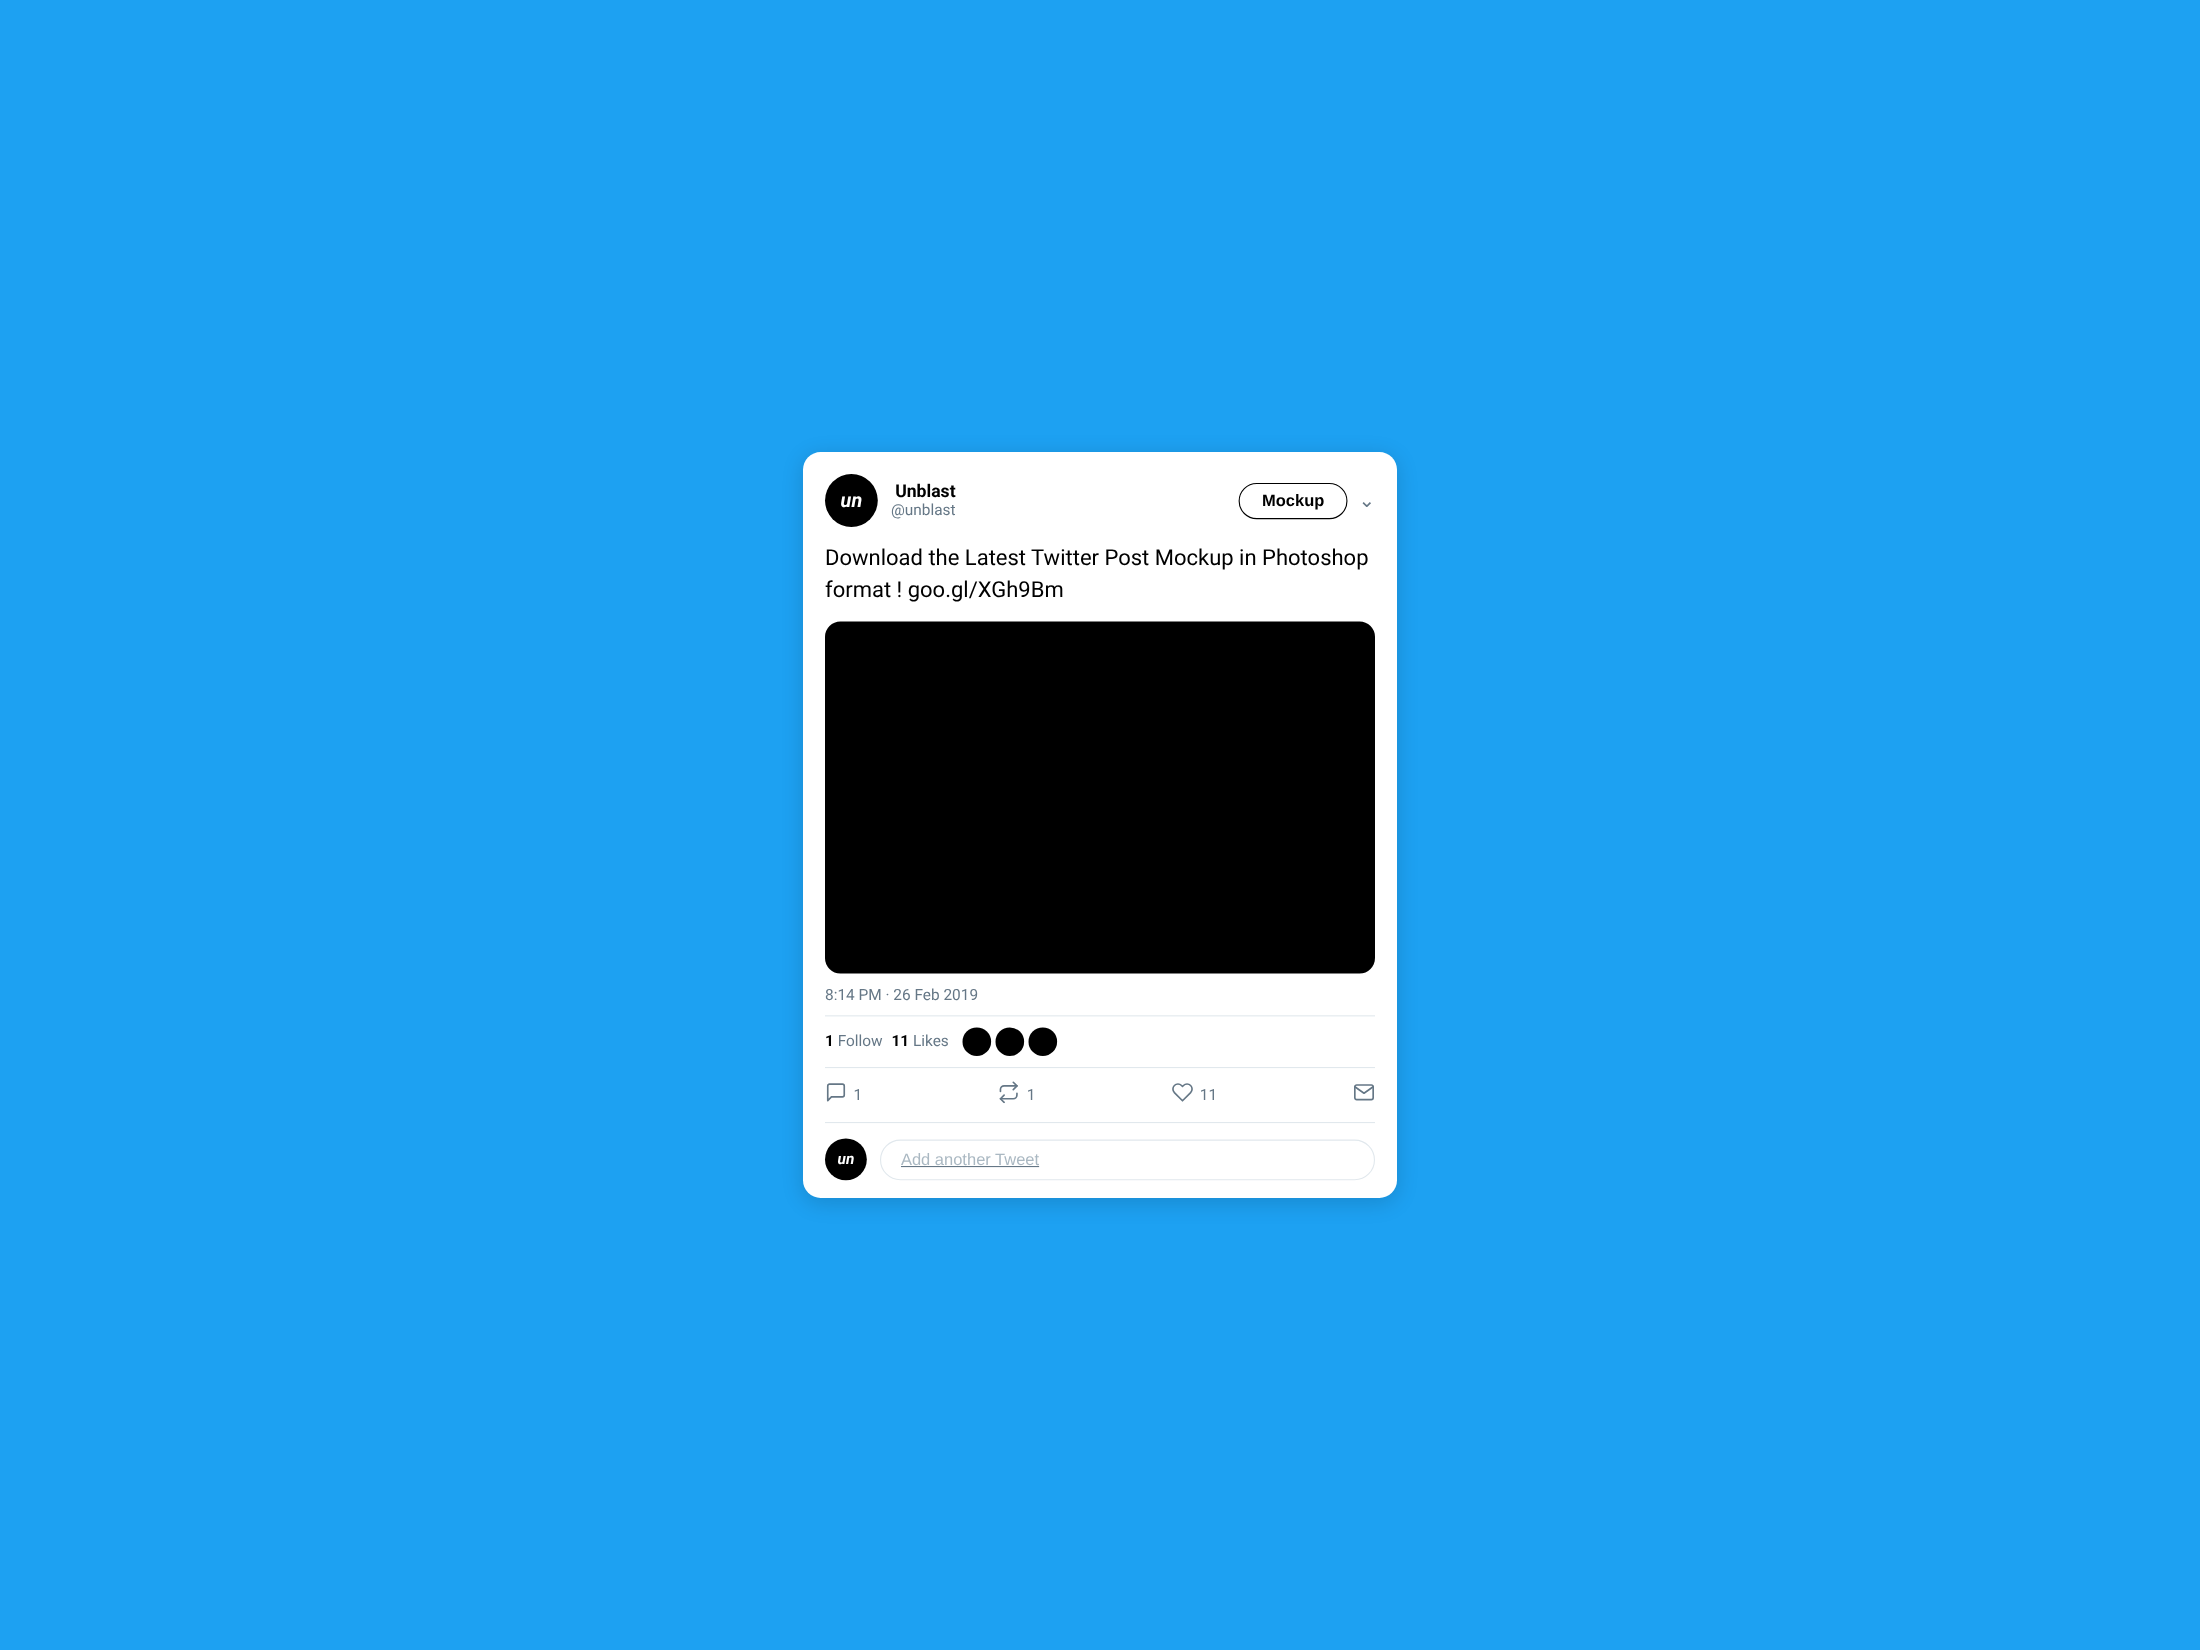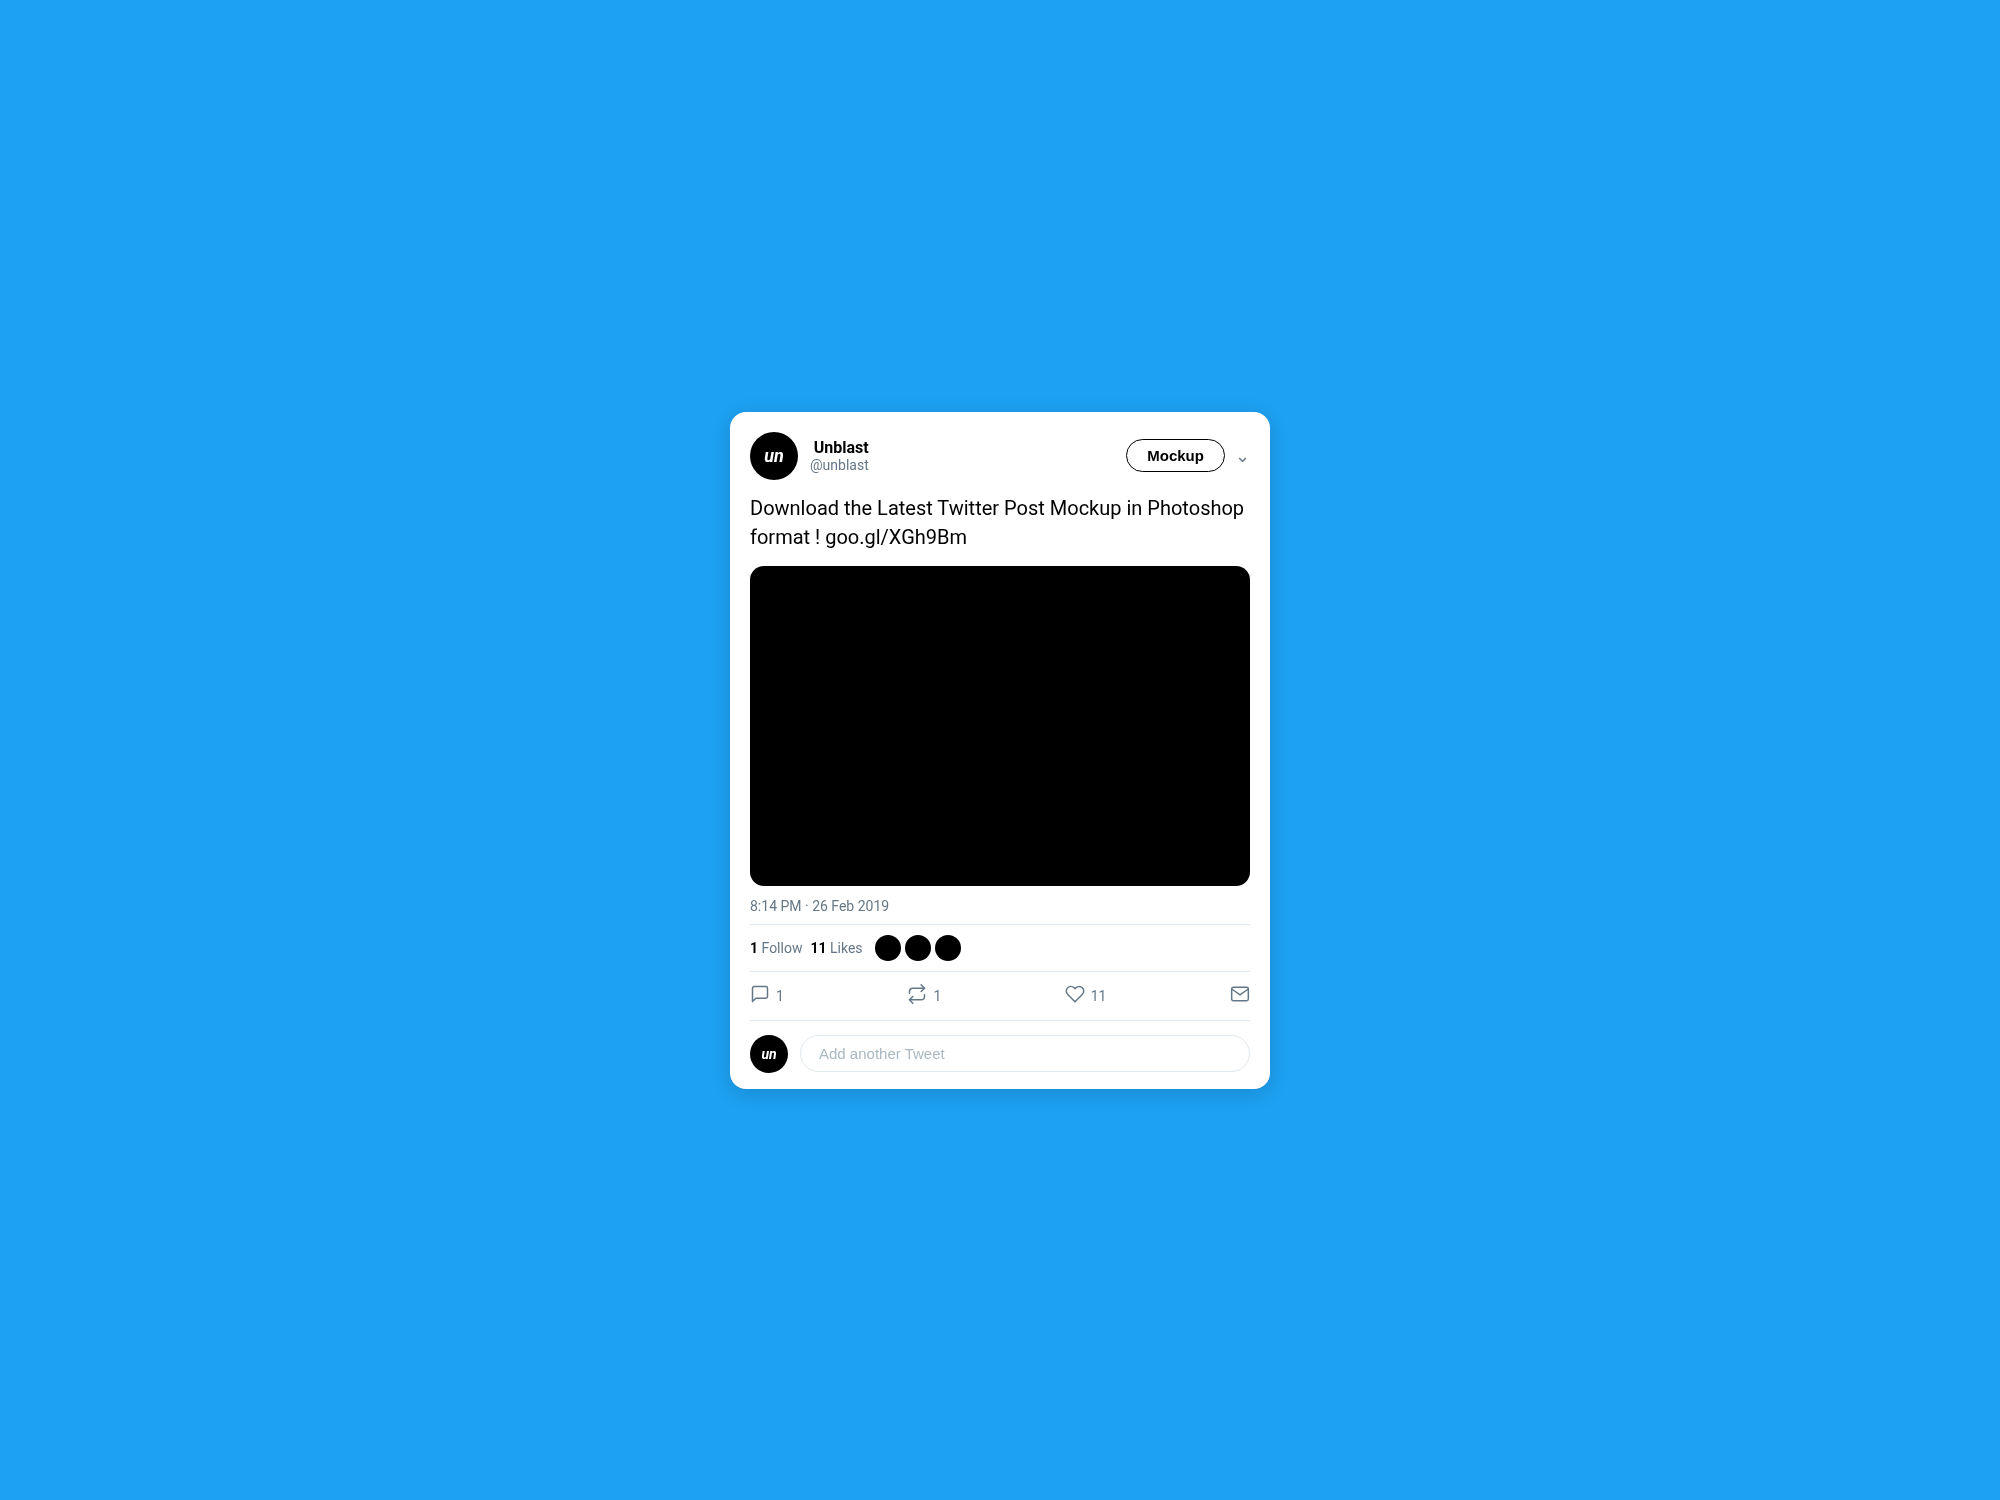--- a/index.html
+++ b/index.html
@@ -210,20 +210,21 @@
 
     .add-tweet-input {
       flex: 1;
       border: 1px solid #e1e8ed;
       border-radius: 999px;
       padding: 9px 18px;
       font-size: 15px;
       color: #657786;
       outline: none;
       background: transparent;
+      text-decoration: underline;
     }
 
     .add-tweet-input::placeholder {
       color: #aab8c2;
     }
   </style>
 </head>
 <body>
 
 <div class="tweet-card">

